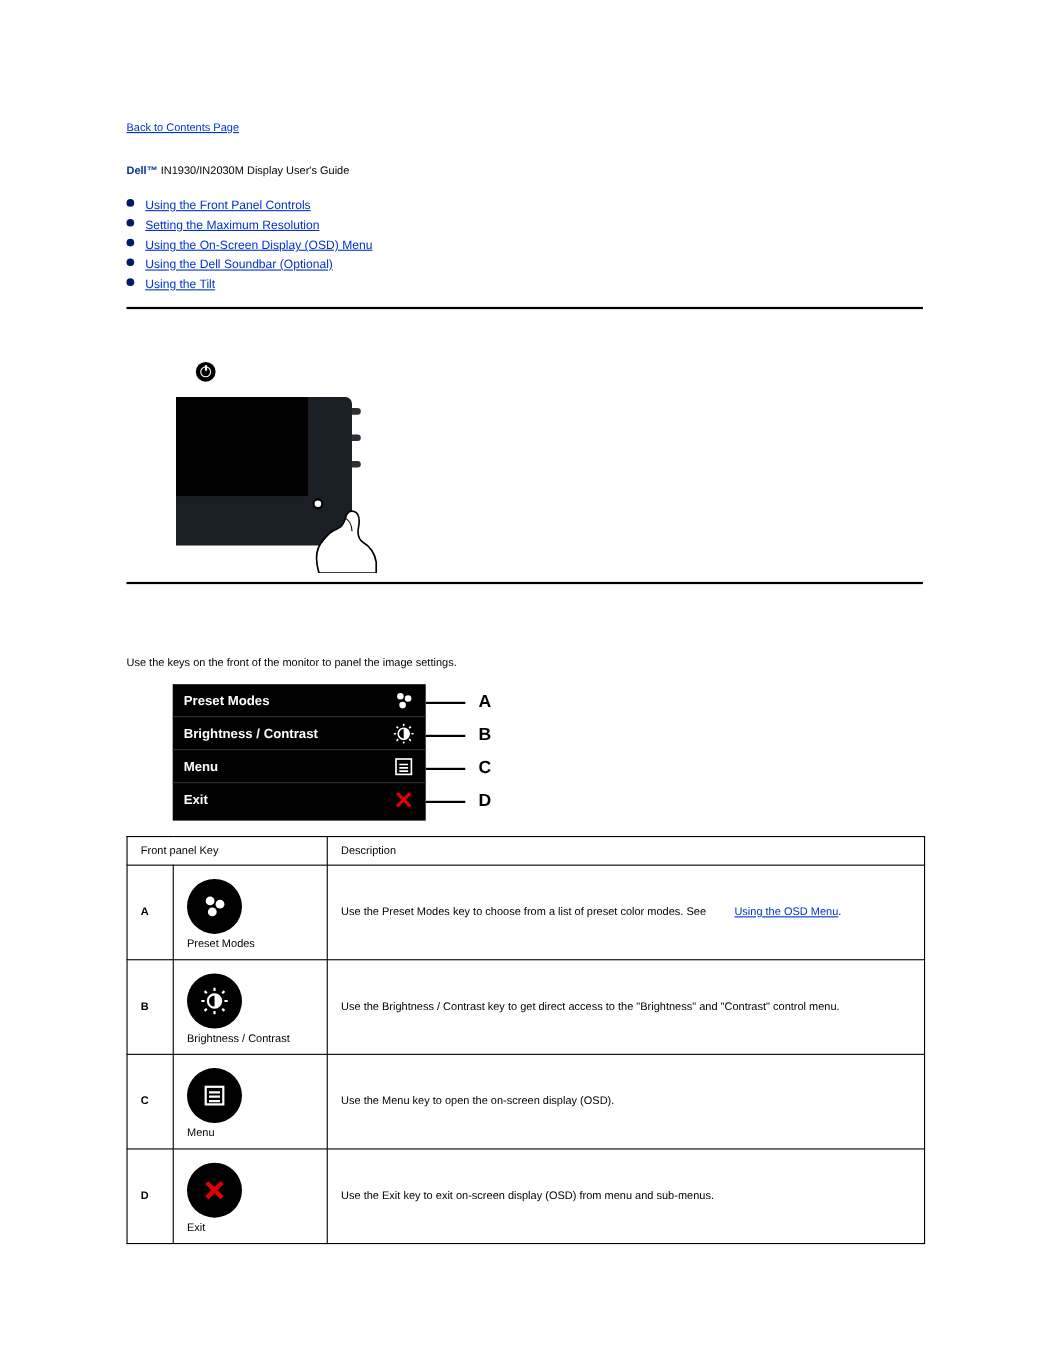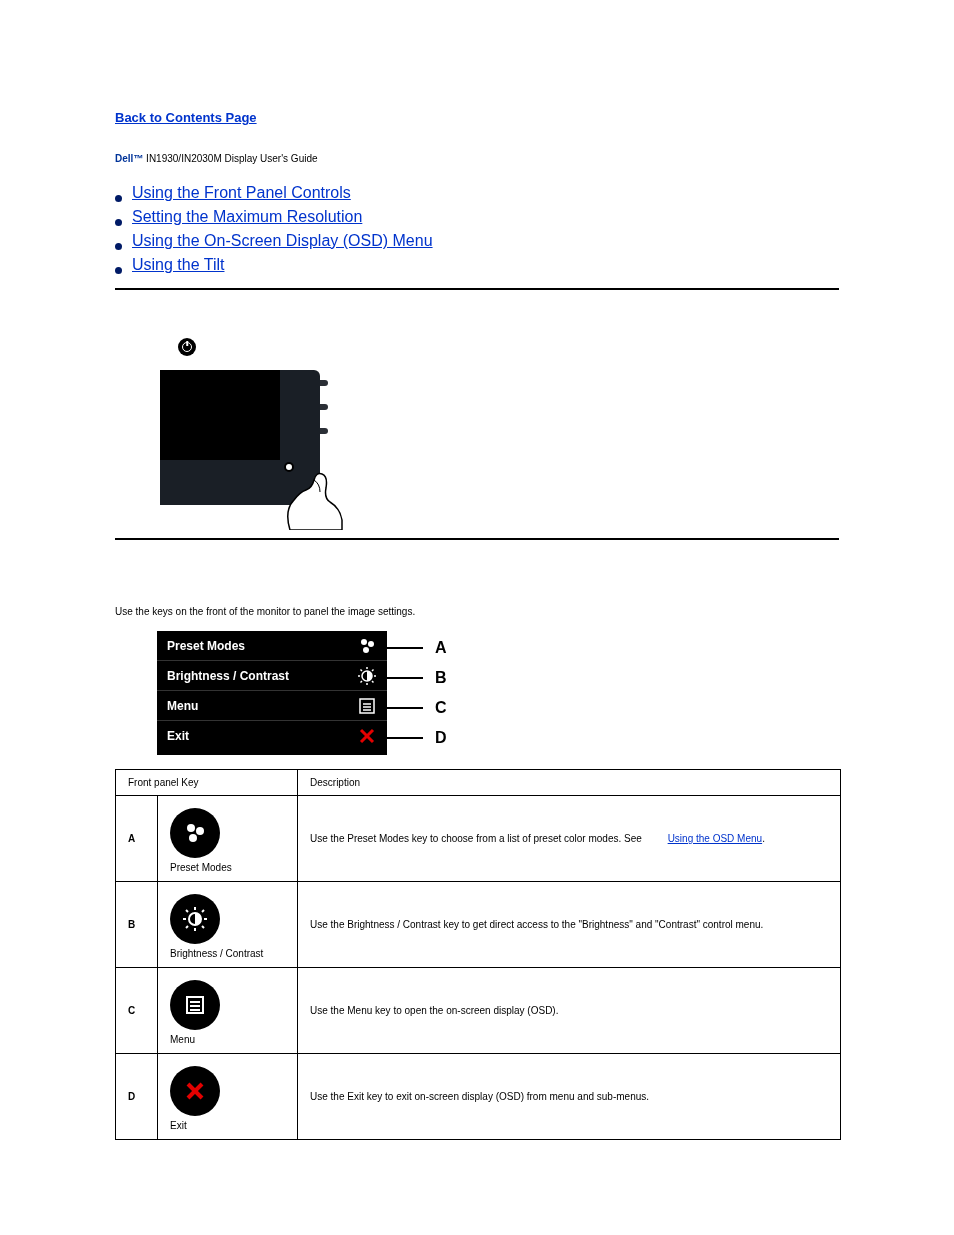--- a/index.html
+++ b/index.html
@@ -11,43 +11,42 @@
     font-size: 11px;
     color: #000;
     width: 954px;
   }
   .page {
     padding: 110px 115px 60px 115px;
   }
   .back-link {
     color: #0033cc;
     text-decoration: underline;
-    font-size: 13px;
+    font-size: 10px;
     display: inline-block;
     margin-bottom: 28px;
-    font-weight: bold;
   }
   .title-line {
     font-size: 10px;
     margin-bottom: 20px;
   }
   .dell-tm {
     color: #003399;
     font-weight: bold;
   }
   .toc {
     list-style: none;
     padding: 0;
     margin: 0 0 14px 0;
   }
   .toc li {
     display: flex;
-    align-items: flex-end;
+    align-items: flex-start;
     margin-bottom: 6px;
-    font-size: 16px;
+    font-size: 11px;
   }
   .bullet {
     width: 7px;
     height: 7px;
     background: #001a66;
     border-radius: 50%;
     display: inline-block;
     margin-right: 10px;
     flex: 0 0 auto;
   }
@@ -248,20 +247,24 @@
         <span class="bullet"></span>
         <a href="#">Using the Front Panel Controls</a>
       </li>
     <li>
         <span class="bullet"></span>
         <a href="#">Setting the Maximum Resolution</a>
       </li>
     <li>
         <span class="bullet"></span>
         <a href="#">Using the On-Screen Display (OSD) Menu</a>
+      </li>
+    <li>
+        <span class="bullet"></span>
+        <a href="#">Using the Dell Soundbar (Optional)</a>
       </li>
     <li>
         <span class="bullet"></span>
         <a href="#">Using the Tilt</a>
       </li>
   </ul>
 
   <hr class="hr-thick">
 
   <div class="section-gap"></div>

